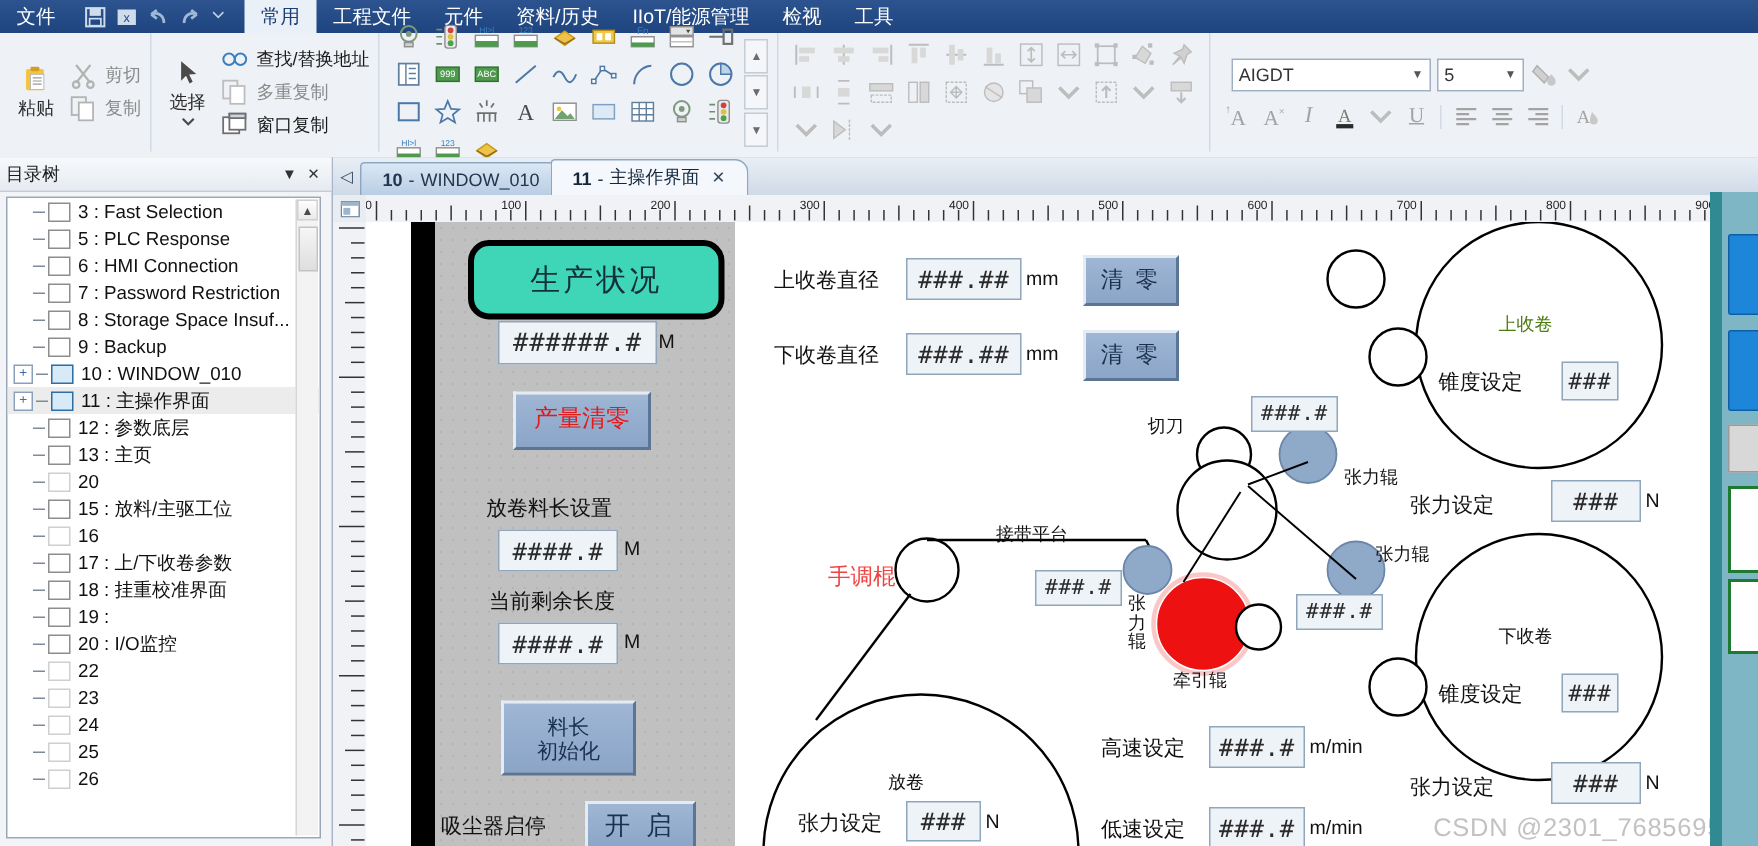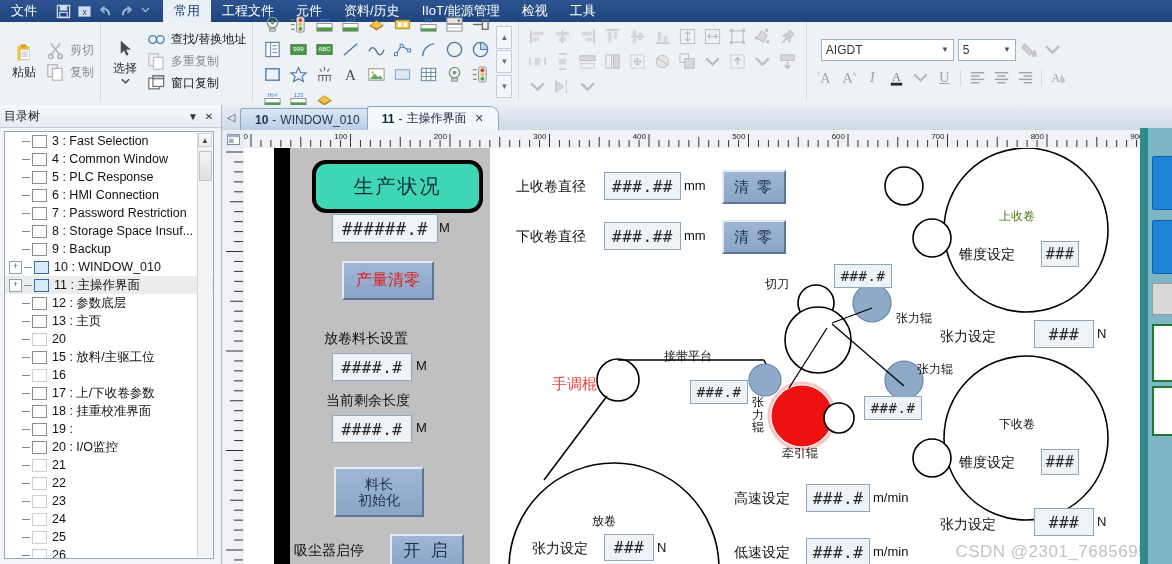--- a/index.html
+++ b/index.html
@@ -757,26 +757,20 @@
           <div class="trow">
             <span class="exp none"></span>
             <span class="dash"></span>
             <span class="sq"></span>
             <span class="tlabel">3 : Fast Selection</span>
           </div>
           <div class="trow">
             <span class="exp none"></span>
             <span class="dash"></span>
             <span class="sq"></span>
-            <span class="tlabel">4 : Common Window</span>
-          </div>
-          <div class="trow">
-            <span class="exp none"></span>
-            <span class="dash"></span>
-            <span class="sq"></span>
             <span class="tlabel">5 : PLC Response</span>
           </div>
           <div class="trow">
             <span class="exp none"></span>
             <span class="dash"></span>
             <span class="sq"></span>
             <span class="tlabel">6 : HMI Connection</span>
           </div>
           <div class="trow">
             <span class="exp none"></span>
@@ -854,26 +848,20 @@
             <span class="exp none"></span>
             <span class="dash"></span>
             <span class="sq"></span>
             <span class="tlabel">19 : </span>
           </div>
           <div class="trow">
             <span class="exp none"></span>
             <span class="dash"></span>
             <span class="sq"></span>
             <span class="tlabel">20 : I/O监控</span>
-          </div>
-          <div class="trow">
-            <span class="exp none"></span>
-            <span class="dash"></span>
-            <span class="sq light"></span>
-            <span class="tlabel">21</span>
           </div>
           <div class="trow">
             <span class="exp none"></span>
             <span class="dash"></span>
             <span class="sq light"></span>
             <span class="tlabel">22</span>
           </div>
           <div class="trow">
             <span class="exp none"></span>
             <span class="dash"></span>

